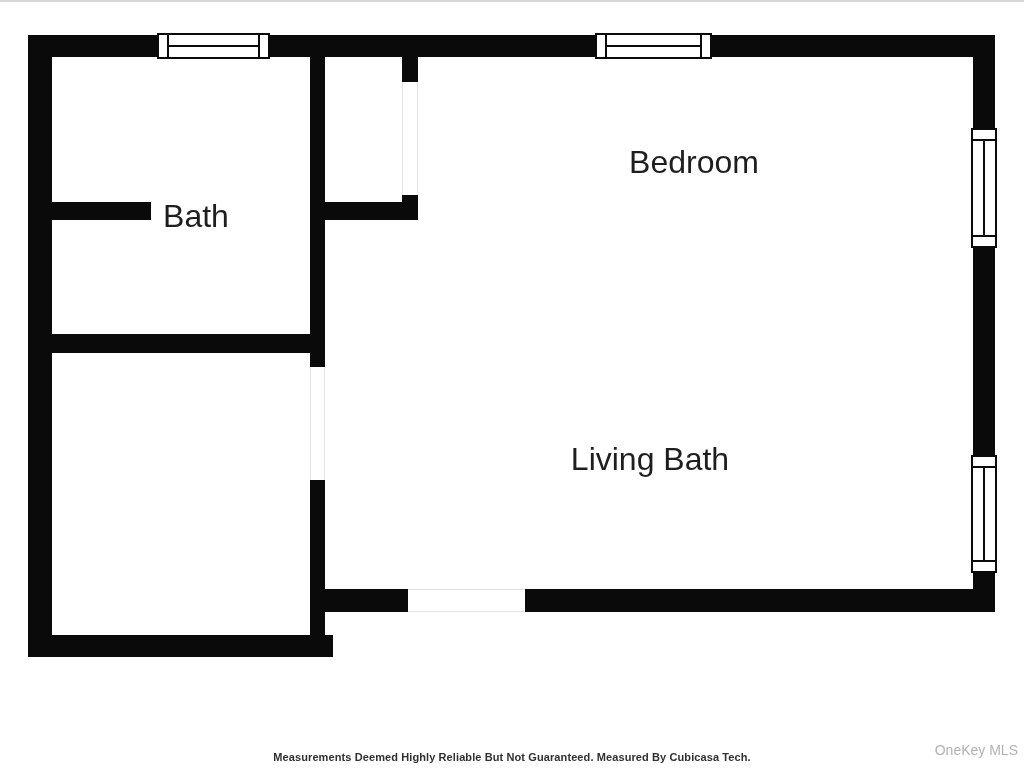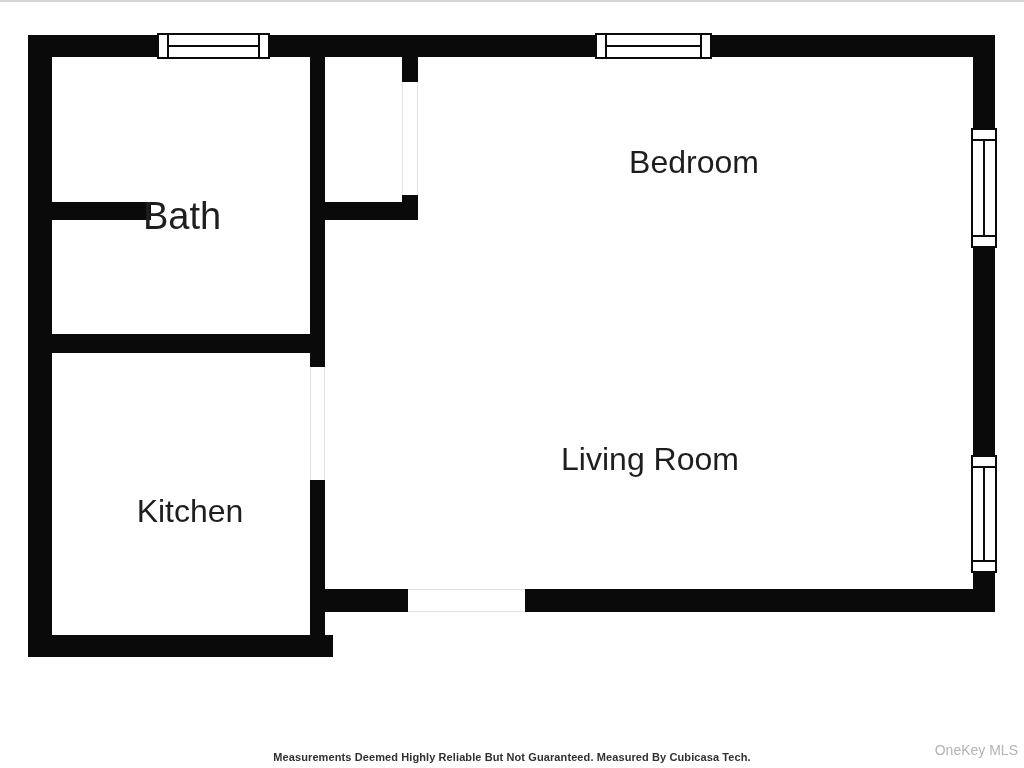--- a/index.html
+++ b/index.html
@@ -98,20 +98,19 @@
     <div class="cap cap-a"></div>
     <div class="cap cap-b"></div>
     <div class="mid"></div>
   </div>
   <div class="window window-v" style="left:971px; top:455px; width:26px; height:118px;">
     <div class="cap cap-a"></div>
     <div class="cap cap-b"></div>
     <div class="mid"></div>
   </div>
 
-  <div class="room-label" style="left:182px; top:216px; font-size:38px;">Bath</div>
-  <div class="room-label" style="left:190px; top:511px;">Kitchen</div>
+  <div class="room-label" style="left:196px; top:216px; font-size:32px;">Bath</div>
   <div class="room-label" style="left:694px; top:162px;">Bedroom</div>
-  <div class="room-label" style="left:650px; top:459px;">Living Room</div>
+  <div class="room-label" style="left:650px; top:459px;">Living Bath</div>
 
   <div class="disclaimer">Measurements Deemed Highly Reliable But Not Guaranteed. Measured By Cubicasa Tech.</div>
   <div class="watermark">OneKey MLS</div>
 </div>
 
 </body></html>

